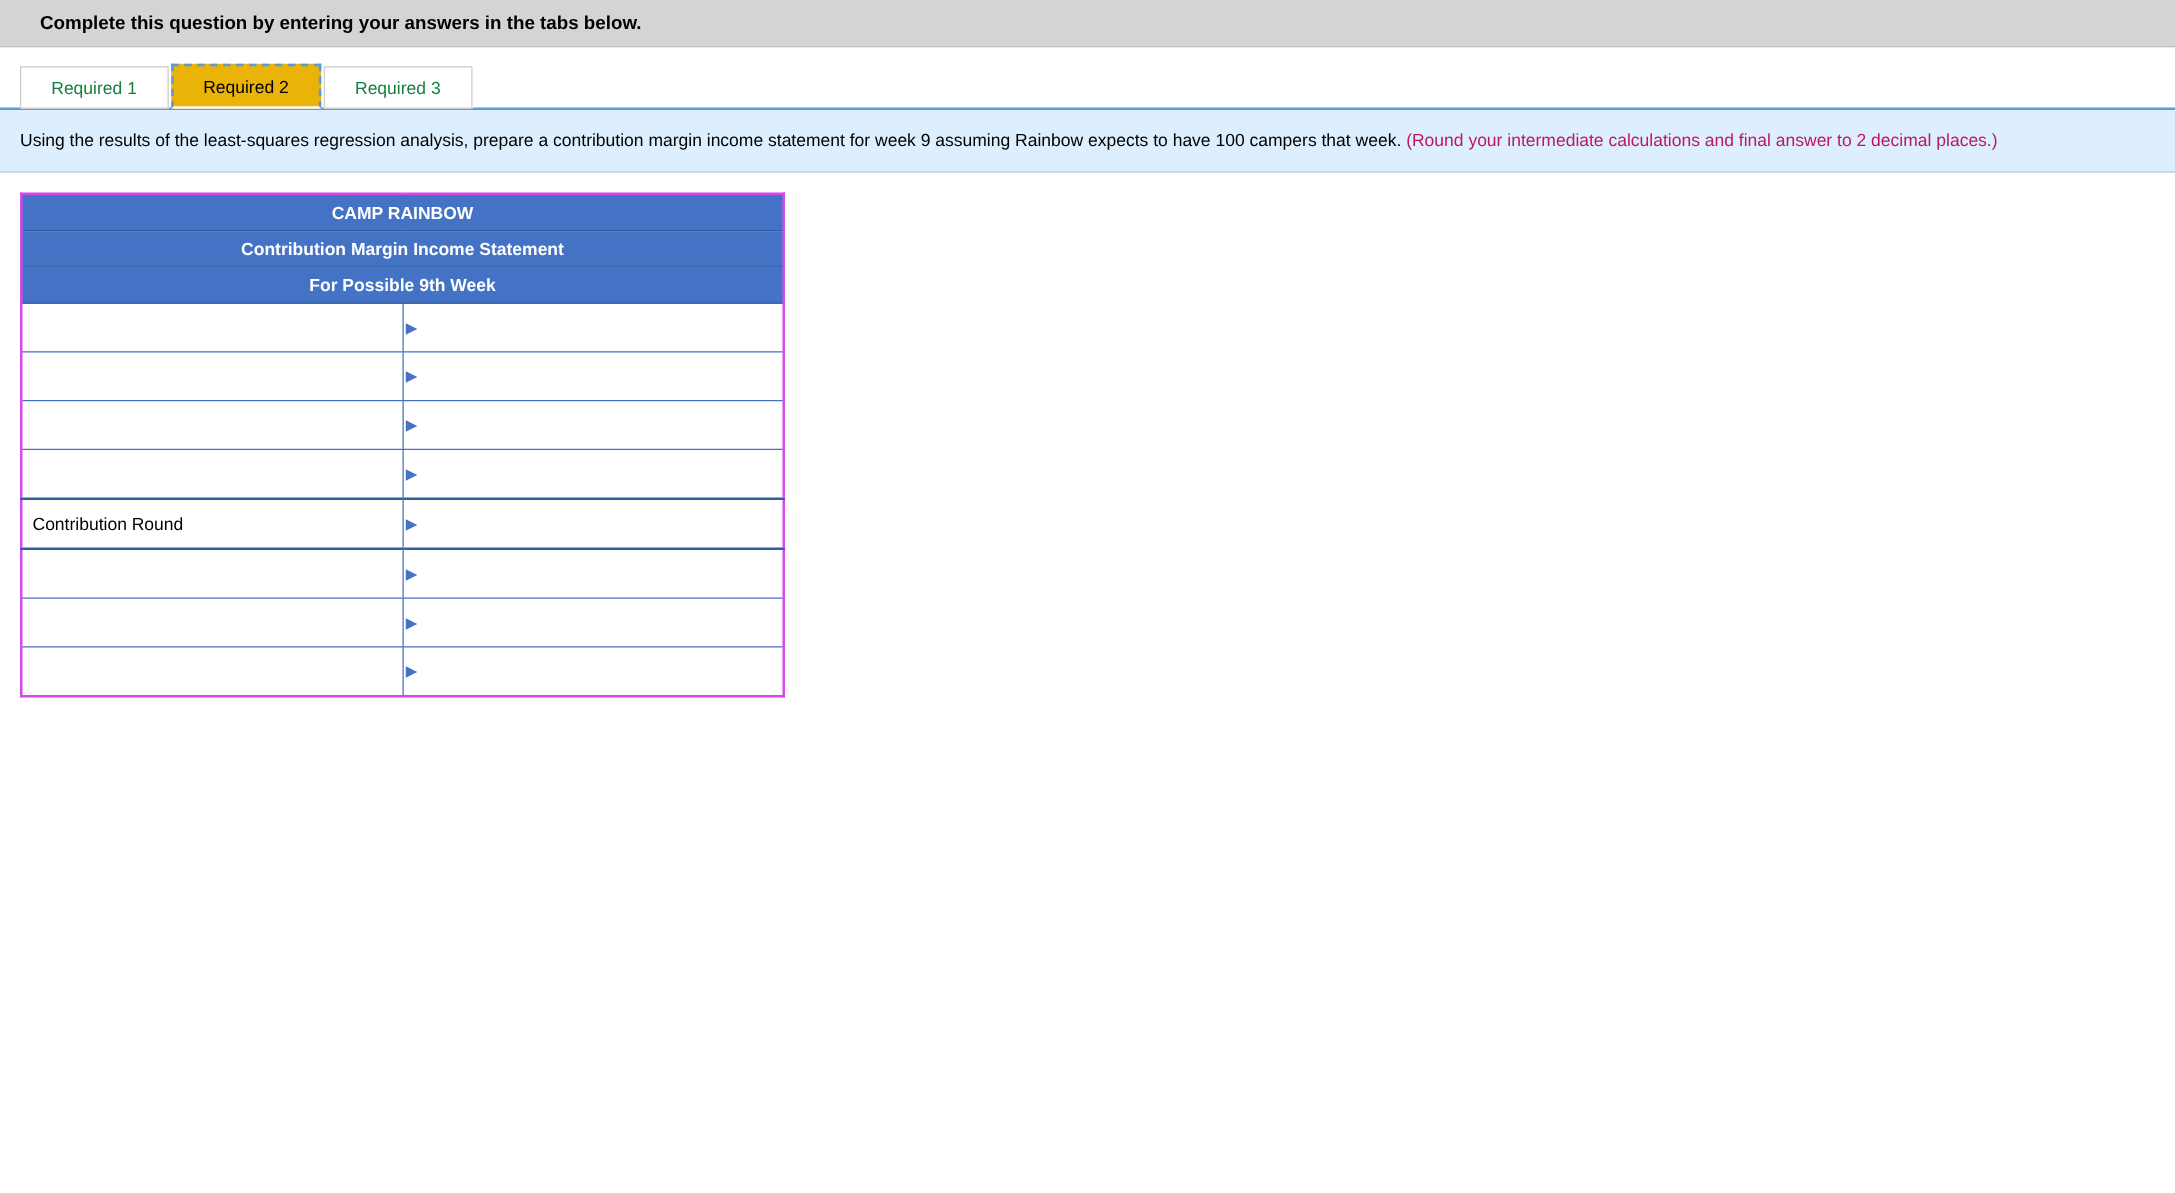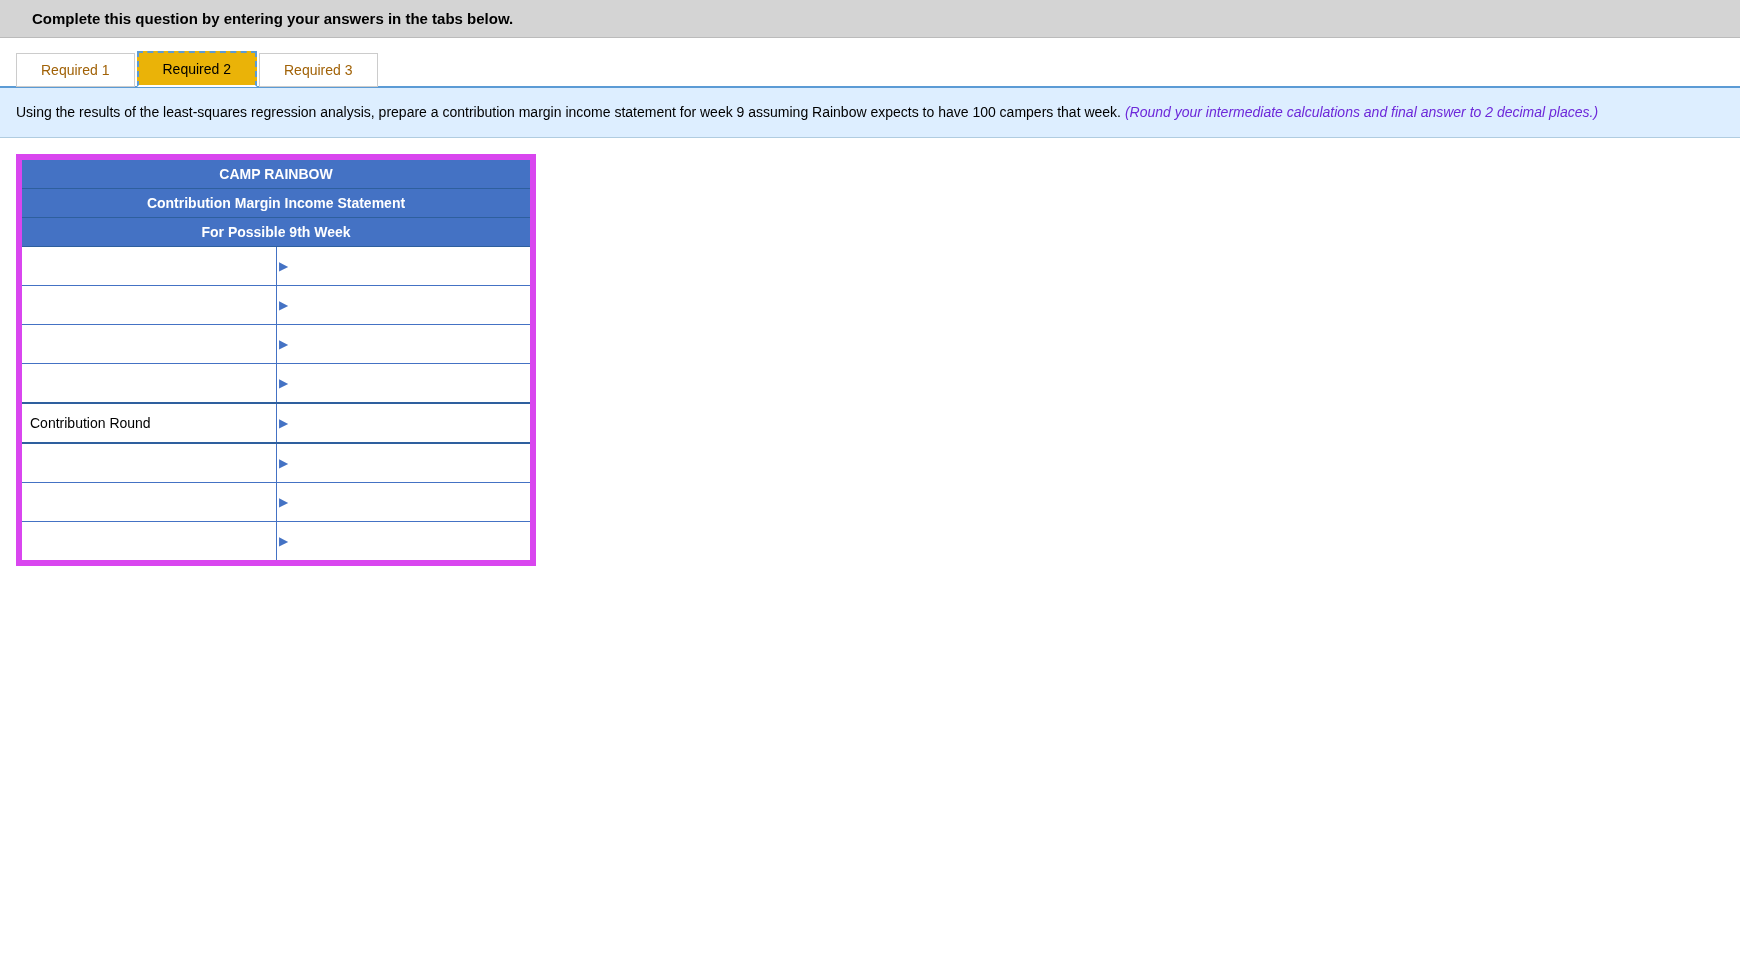--- a/index.html
+++ b/index.html
@@ -41,44 +41,43 @@
     .tab.active {
       border: 2px dashed #5b9bd5;
       border-bottom: 2px solid #fff;
       font-weight: normal;
       background: #eab308;
     }
 
     .tab.inactive {
       border: 1px solid #ccc;
       border-bottom: 1px solid #ccc;
-      color: #a16207;
+      color: #15803d;
     }
 
     .instruction-box {
       background: #ddeeff;
       padding: 14px 16px;
       font-size: 14px;
       line-height: 1.5;
       border-bottom: 1px solid #b0cce0;
     }
 
     .instruction-box .red-text {
-      color: #6d28d9;
-      font-style: italic;
+      color: #be185d;
     }
 
     .table-container {
       padding: 16px 16px;
     }
 
     .income-table {
       border-collapse: collapse;
-      width: 520px;
-      border: 6px solid #d946ef;
+      width: 612px;
+      border: 2px solid #d946ef;
     }
 
     .income-table .header-row td {
       background: #4472c4;
       color: #fff;
       font-weight: bold;
       text-align: center;
       padding: 6px 8px;
       border: 1px solid #2e5f9e;
       font-size: 14px;

